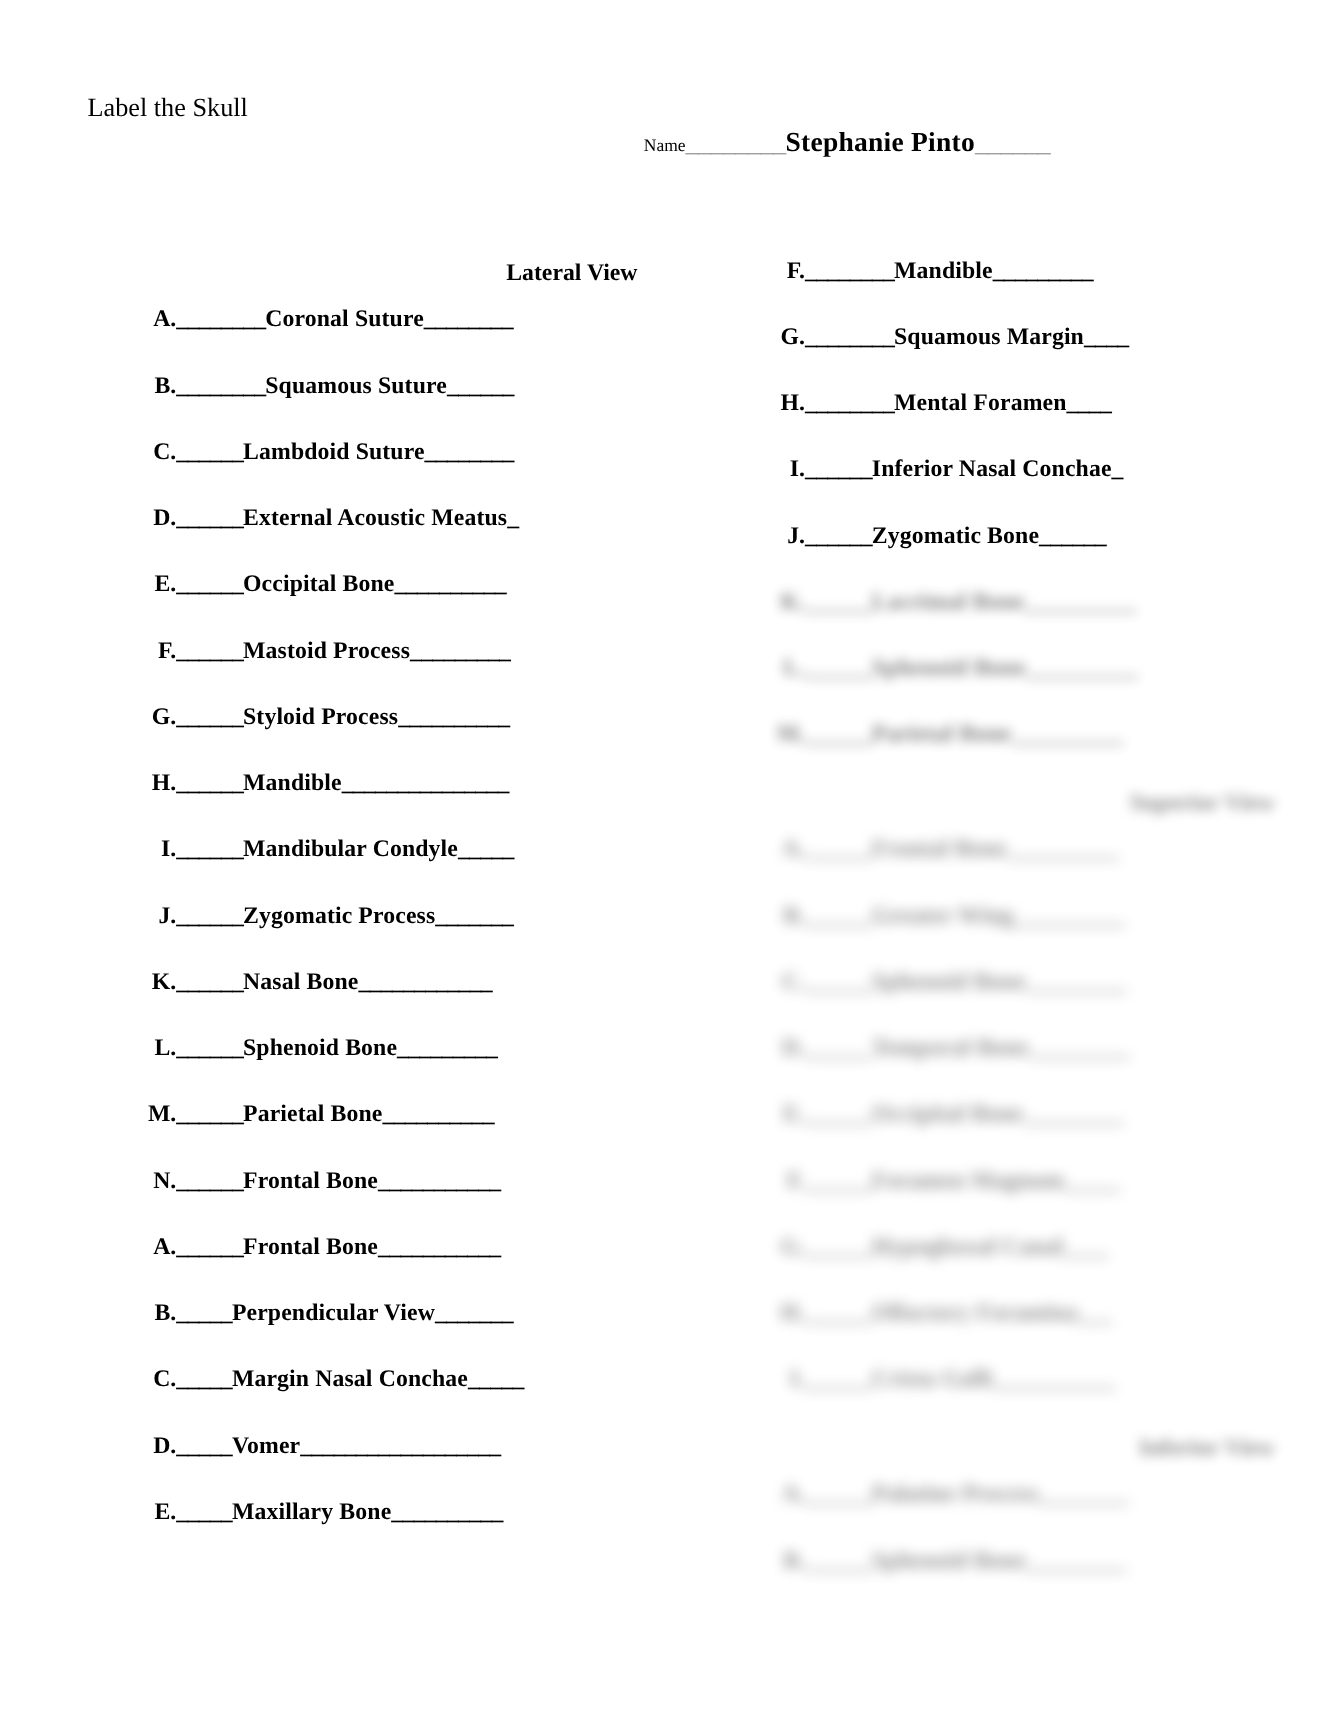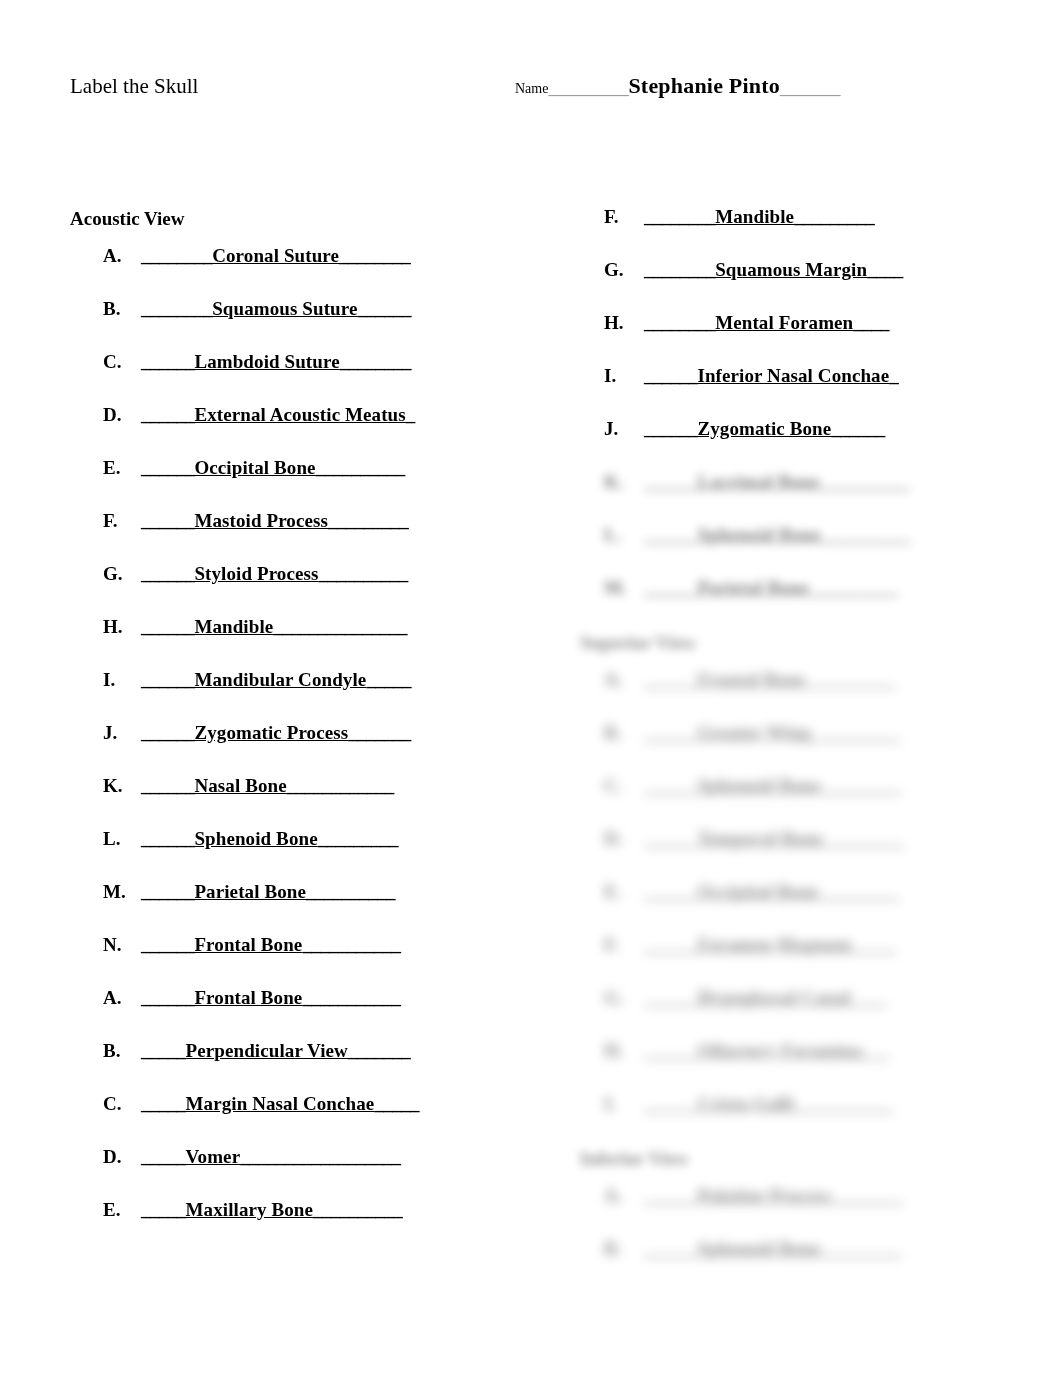--- a/index.html
+++ b/index.html
@@ -14,20 +14,21 @@
     position: relative;
     font-family: "Liberation Serif", "DejaVu Serif", serif;
     color: #000000;
     overflow: hidden;
   }
 
   .page {
     position: absolute;
     inset: 0;
     padding: 16px;
+    text-align: right;
   }
 
   
   .header {
     position: absolute;
     left: 70px;
     top: 72px;
     width: 920px;
     height: 40px;
   }
@@ -56,20 +57,21 @@
     font-size: 21px;
     line-height: 28px;
     letter-spacing: -0.5px;
     color: #9a9a9a;
   }
   .name-value {
     font-size: 22px;
     line-height: 28px;
     font-weight: bold;
     letter-spacing: 0.2px;
+    margin-top: 28px;
   }
 
   
   .instruction {
     position: absolute;
     left: 70px;
     top: 140px;
     width: 920px;
     font-size: 20px;
     line-height: 26px;
@@ -111,21 +113,20 @@
     font-weight: bold;
     line-height: 22px;
     padding-left: 33px;
     box-sizing: content-box;
   }
   .item-answer {
     font-size: 19px;
     font-weight: bold;
     line-height: 22px;
     letter-spacing: 0.1px;
-    text-decoration: underline;
   }
   .blank {
     font-size: 19px;
     font-weight: bold;
     line-height: 22px;
     letter-spacing: -0.6px;
   }
 
   
   .col-right .item-letter { padding-left: 24px; width: 40px; flex: 0 0 40px; }
@@ -164,21 +165,21 @@
       <span class="name-label">Name</span>
       <span class="name-blank-pre">________</span>
       <span class="name-value">Stephanie Pinto</span>
       <span class="name-blank-post">______</span>
     </div>
   </div>
 
 
   <div class="col col-left">
 
-    <div class="section-head">Acoustic View</div>
+    <div class="section-head">Lateral View</div>
     <ul class="item-list">
       <li class="item">
           <span class="item-letter">A.</span>
           <span class="blank">________</span>
           <span class="item-answer">Coronal Suture</span>
           <span class="blank">________</span>
         </li>
       <li class="item">
           <span class="item-letter">B.</span>
           <span class="blank">________</span>

